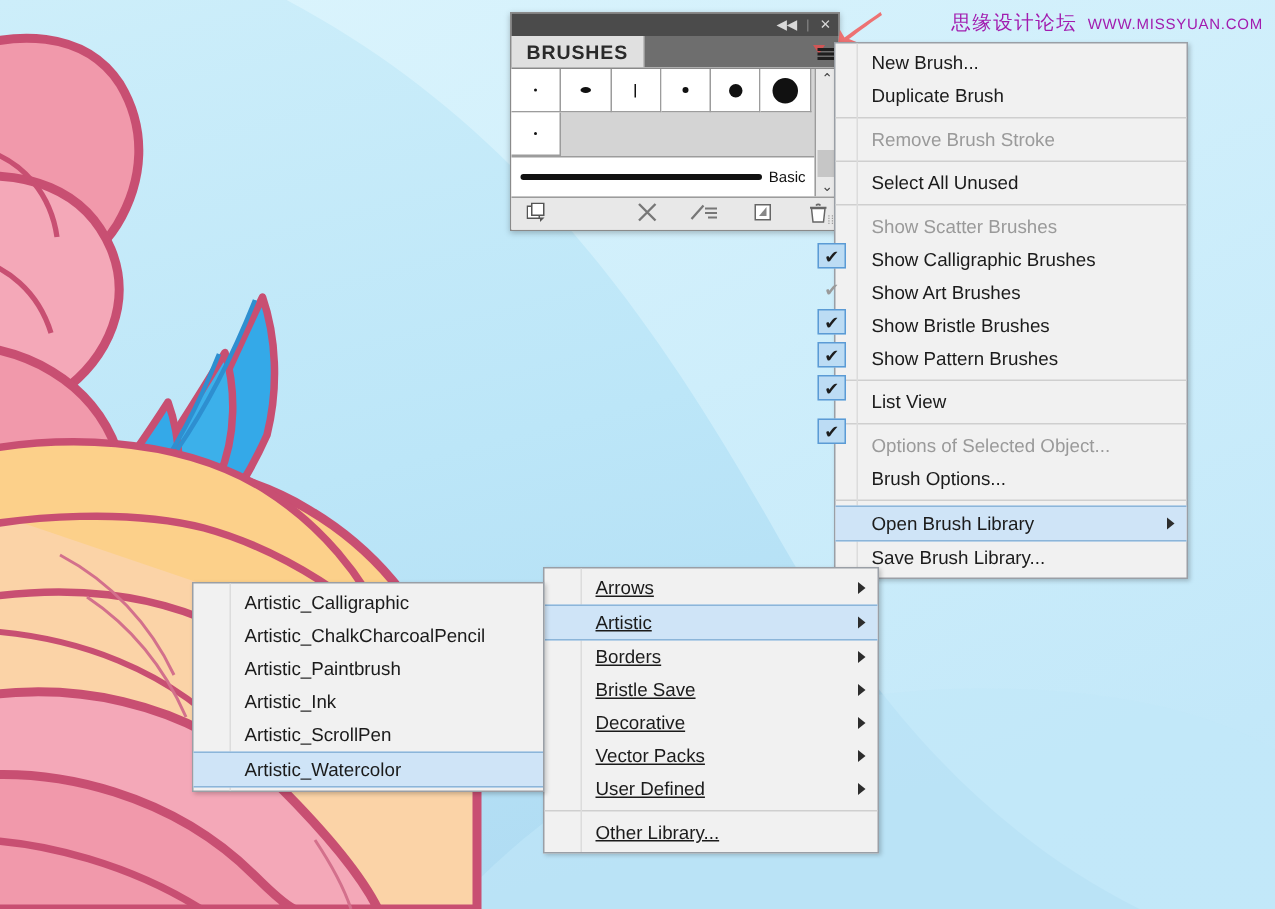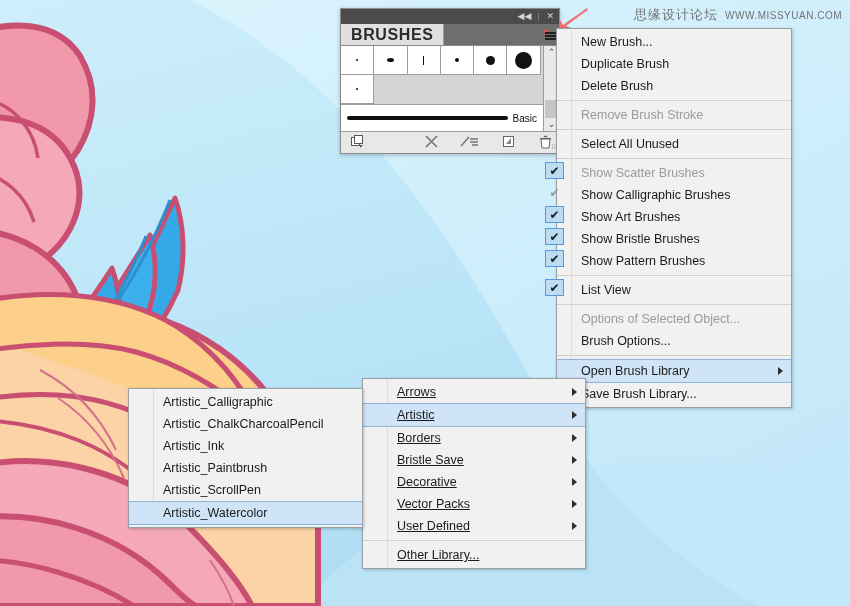--- a/index.html
+++ b/index.html
@@ -28,21 +28,21 @@
   }
 
   
   .watermark {
     position: absolute;
     top: 6px;
     right: 8px;
     display: flex;
     align-items: baseline;
     gap: 7px;
-    color: #737373;
+    color: #a21caf;
     user-select: none;
   }
   .watermark .cn {
     font-size: 13px;
     letter-spacing: 1px;
   }
   .watermark .url {
     font-size: 10px;
     letter-spacing: 0.5px;
   }
@@ -82,21 +82,21 @@
   .panel-tabrow {
     height: 21px;
     background: #6e6e6e;
     display: flex;
     align-items: stretch;
     position: relative;
   }
   .panel-tab {
     background: #e0e0e0;
     color: #2a2a2a;
-    font-size: 16px;
+    font-size: 13px;
     font-weight: bold;
     letter-spacing: 0.6px;
     display: flex;
     align-items: center;
     padding: 0 10px;
     border-right: 1px solid #9a9a9a;
     cursor: pointer;
   }
   .panel-menu-btn {
     position: absolute;
@@ -505,23 +505,20 @@
   </svg>
 
   <div class="menu" id="brush-menu">
     <div class="menu-gutter-line"></div>
   <div class="menu-item">
         <span class="label">New Brush...</span>
       </div>
       <div class="menu-item">
         <span class="label">Duplicate Brush</span>
       </div>
-      <div class="menu-item">
-        <span class="label">Delete Brush</span>
-      </div>
       <div class="menu-sep"></div>
       <div class="menu-item disabled">
         <span class="label">Remove Brush Stroke</span>
       </div>
       <div class="menu-sep"></div>
       <div class="menu-item">
         <span class="label">Select All Unused</span>
       </div>
       <div class="menu-sep"></div>
       <div class="menu-item disabled">
@@ -607,24 +604,24 @@
 
   <div class="menu" id="artistic-menu">
     <div class="menu-gutter-line" style="left:24px"></div>
   <div class="menu-item">
         <span class="label">Artistic_Calligraphic</span>
       </div>
       <div class="menu-item">
         <span class="label">Artistic_ChalkCharcoalPencil</span>
       </div>
       <div class="menu-item">
+        <span class="label">Artistic_Paintbrush</span>
+      </div>
+      <div class="menu-item">
         <span class="label">Artistic_Ink</span>
-      </div>
-      <div class="menu-item">
-        <span class="label">Artistic_Paintbrush</span>
       </div>
       <div class="menu-item">
         <span class="label">Artistic_ScrollPen</span>
       </div>
       <div class="menu-item highlight">
         <span class="label">Artistic_Watercolor</span>
       </div>
     </div>
 
 </div>

